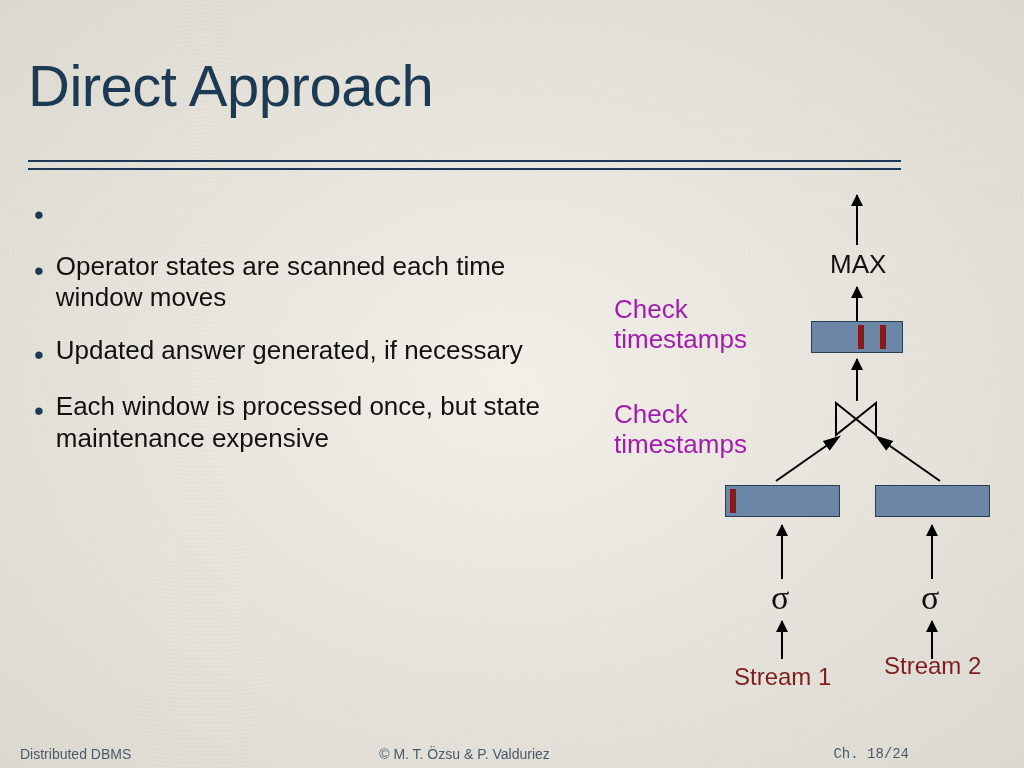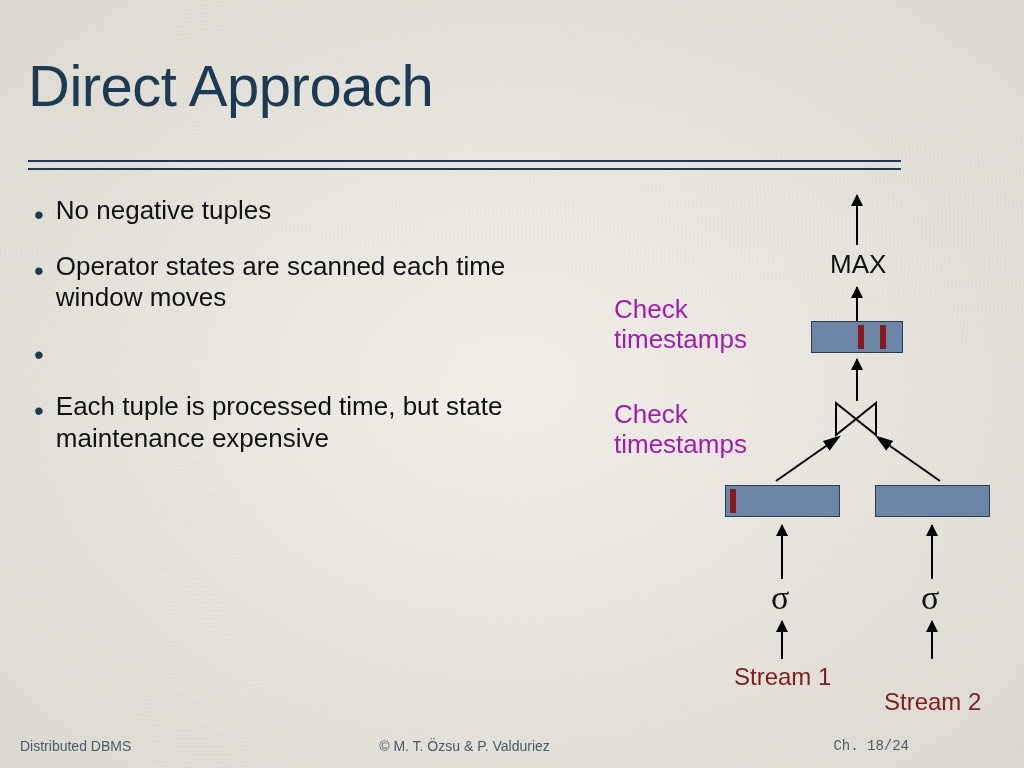--- a/index.html
+++ b/index.html
@@ -64,21 +64,21 @@
     font-size: 28px;
     line-height: 1;
     margin-right: 12px;
     margin-top: 6px;
   }
   .bullet-text {
     flex: 1;
   }
   .footer {
     position: absolute;
-    bottom: 12px;
+    bottom: 4px;
     left: 0;
     right: 0;
     height: 24px;
     font-size: 14px;
     color: #4a5a6a;
   }
   .footer .left {
     position: absolute;
     left: 20px;
     bottom: 2px;
@@ -177,32 +177,32 @@
 <body>
 
 <div class="slide">
 
   <div class="title">Direct Approach</div>
   <div class="hr-double"></div>
 
   <div class="bullets">
     <div class="bullet">
       <div class="dot">•</div>
-      <div class="bullet-text">No negative tuples</div>
     </div>
     <div class="bullet">
       <div class="dot">•</div>
       <div class="bullet-text">Operator states are scanned each time window moves</div>
     </div>
     <div class="bullet">
       <div class="dot">•</div>
-    </div>
-    <div class="bullet">
-      <div class="dot">•</div>
-      <div class="bullet-text">Each tuple is processed time, but state maintenance expensive</div>
+      <div class="bullet-text">Updated answer generated, if necessary</div>
+    </div>
+    <div class="bullet">
+      <div class="dot">•</div>
+      <div class="bullet-text">Each window is processed once, but state maintenance expensive</div>
     </div>
   </div>
 
   <div class="diagram">
 
     <div class="arrow" style="left:266px; top:0px; height:50px;"></div>
     <div class="max-label" style="left:240px; top:54px;">MAX</div>
 
     <div class="arrow" style="left:266px; top:92px; height:34px;"></div>
 
@@ -253,21 +253,21 @@
     <div class="arrow" style="left:191px; top:330px; height:54px;"></div>
     <div class="arrow" style="left:341px; top:330px; height:54px;"></div>
 
     <div class="sigma" style="left:181px; top:384px;">σ</div>
     <div class="sigma" style="left:331px; top:384px;">σ</div>
 
     <div class="arrow" style="left:191px; top:426px; height:38px;"></div>
     <div class="arrow" style="left:341px; top:426px; height:38px;"></div>
 
     <div class="stream-label" style="left:144px; top:468px;">Stream 1</div>
-    <div class="stream-label" style="left:294px; top:493px;">Stream 2</div>
+    <div class="stream-label" style="left:294px; top:457px;">Stream 2</div>
 
   </div>
 
   <div class="footer">
     <div class="left">Distributed DBMS</div>
     <div class="center">© M. T. Özsu &amp; P. Valduriez</div>
     <div class="right">Ch. 18/24</div>
   </div>
 
 </div>

